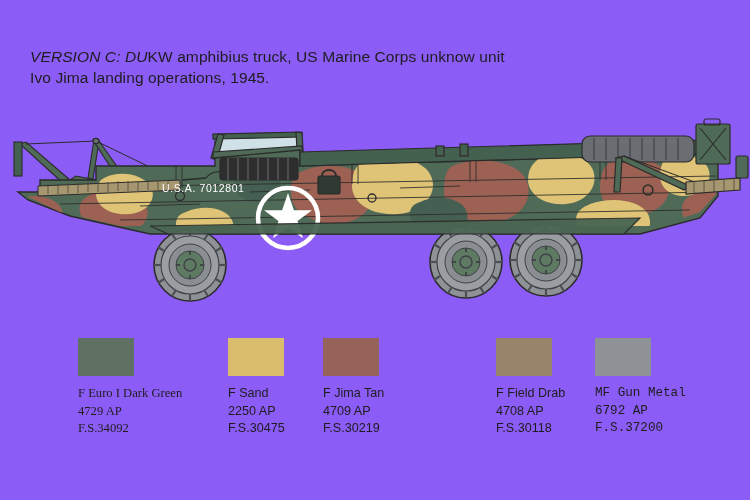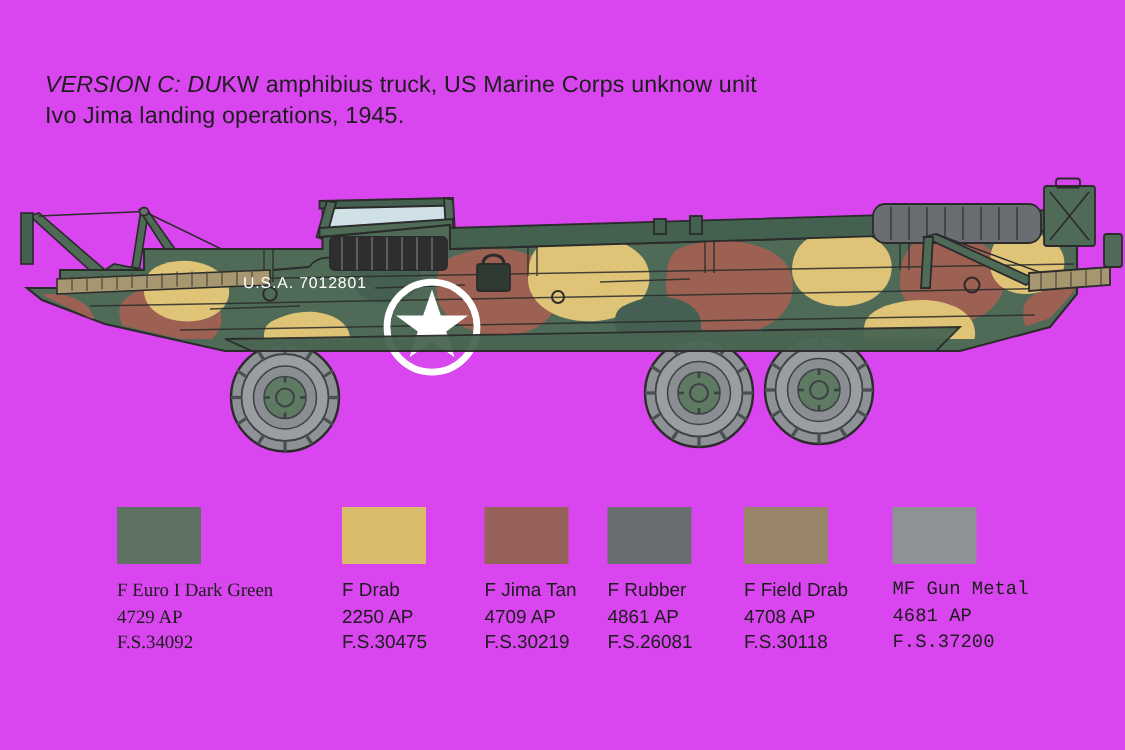--- a/index.html
+++ b/index.html
@@ -68,21 +68,21 @@
     font-size: 12.6px;
     line-height: 17.5px;
     color: #1d1d1d;
     white-space: nowrap;
   }
   .swatch-text div { white-space: nowrap; }
 </style>
 </head>
 <body>
 
-<div id="page" style="background: #d946ef;">
+<div id="page" style="background: #8b5cf6;">
 
   <div class="caption">
     <span class="ital">VERSION C: DU</span><span>KW amphibius truck, US Marine Corps unknow unit</span><br>
     <span>Ivo Jima landing operations, 1945.</span>
   </div>
 
   <div id="artwork">
   <svg width="750" height="220" viewBox="0 0 750 220" xmlns="http://www.w3.org/2000/svg">
     <defs>
       <clipPath id="hullClip">
@@ -338,57 +338,49 @@
       <div class="swatch-text">
         <div>F Euro I Dark Green</div>
         <div>4729 AP</div>
         <div>F.S.34092</div>
       </div>
     </div>
 
     <div class="swatch-cell" style="left:150px;">
       <div class="swatch-chip" style="background-color: rgb(217, 189, 109);"></div>
       <div class="swatch-text">
-        <div>F Drab</div>
+        <div>F Sand</div>
         <div>2250 AP</div>
         <div>F.S.30475</div>
       </div>
     </div>
 
     <div class="swatch-cell" style="left:245px;">
       <div class="swatch-chip" style="background-color: rgb(150, 98, 90);"></div>
       <div class="swatch-text">
         <div>F Jima Tan</div>
         <div>4709 AP</div>
         <div>F.S.30219</div>
       </div>
     </div>
 
-    <div class="swatch-cell" style="left:327px;">
-      <div class="swatch-chip" style="background-color: rgb(106, 110, 115);"></div>
-      <div class="swatch-text">
-        <div>F Rubber</div>
-        <div>4861 AP</div>
-        <div>F.S.26081</div>
-      </div>
-    </div>
 
     <div class="swatch-cell" style="left:418px;">
       <div class="swatch-chip" style="background-color: rgb(152, 132, 104);"></div>
       <div class="swatch-text">
         <div>F Field Drab</div>
         <div>4708 AP</div>
         <div>F.S.30118</div>
       </div>
     </div>
 
     <div class="swatch-cell" style="left:517px;font-family:Liberation Mono, monospace;">
       <div class="swatch-chip" style="background-color: rgb(142, 146, 150);"></div>
       <div class="swatch-text">
         <div>MF Gun Metal</div>
-        <div>4681 AP</div>
+        <div>6792 AP</div>
         <div>F.S.37200</div>
       </div>
     </div>
 
   </div>
 
 </div>
 
 </body></html>

